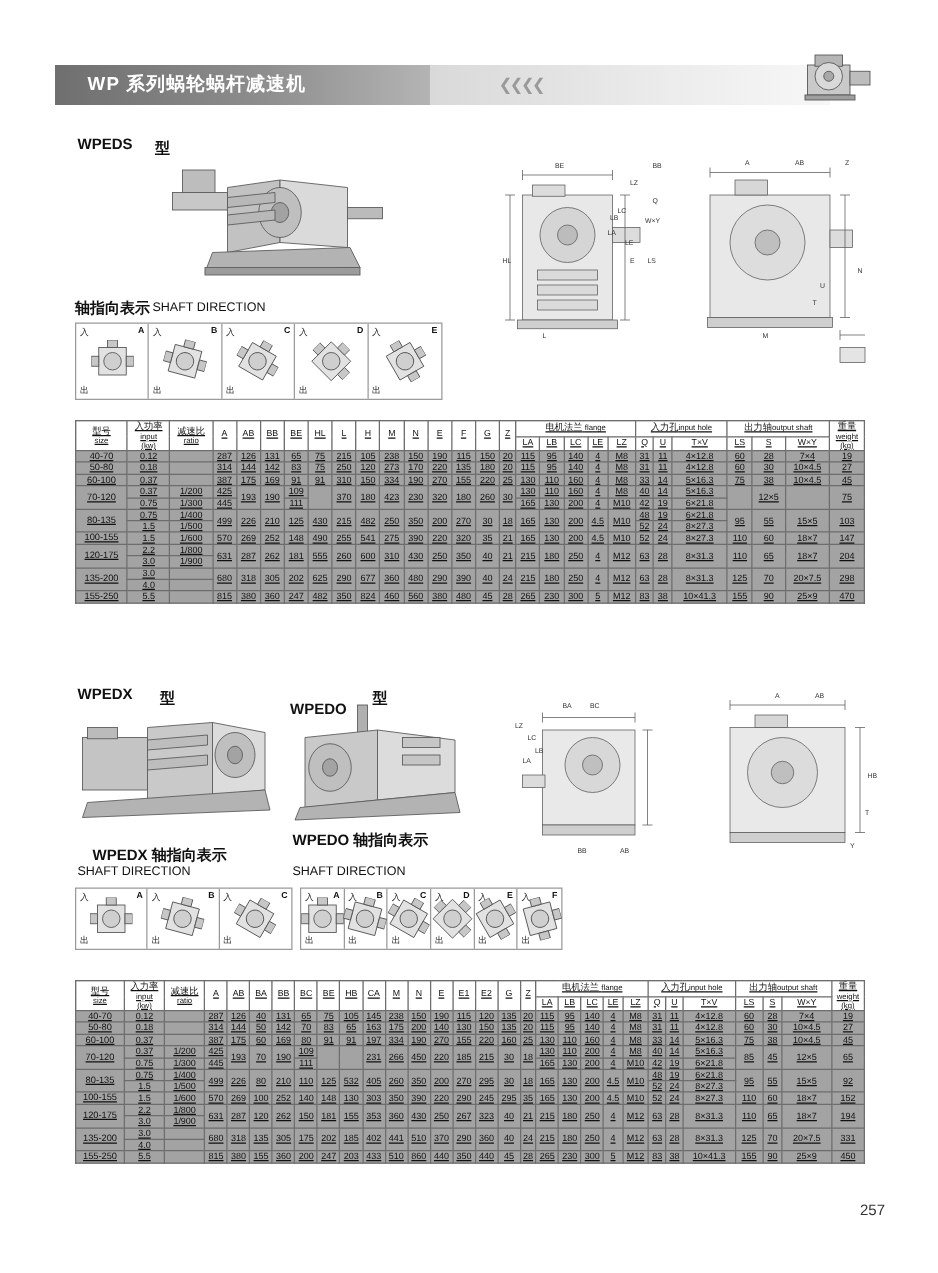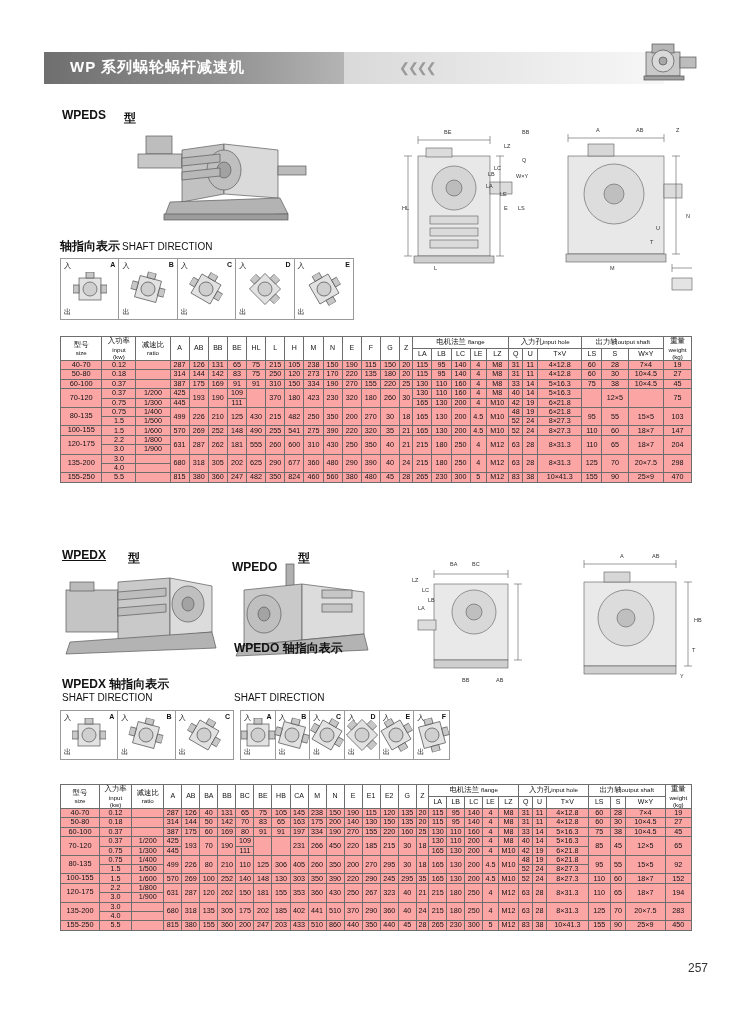--- a/index.html
+++ b/index.html
@@ -30,21 +30,21 @@
 
   
   .sd{position:absolute;border:1px solid #9a9a9a;background:#fff;display:flex;}
   .sd .cell{position:relative;border-right:1px solid #9a9a9a;box-sizing:border-box;}
   .sd .cell:last-child{border-right:none;}
   .sd .cl{position:absolute;top:2px;left:3px;font-size:7px;}
   .sd .cr{position:absolute;top:2px;right:3px;font-size:7px;font-weight:bold;}
   .sd .bl{position:absolute;bottom:2px;left:3px;font-size:7px;}
 
   
-  table.spec{position:absolute;border-collapse:collapse;font-size:7.2px;background:#fca5a5;}
+  table.spec{position:absolute;border-collapse:collapse;font-size:7.2px;background:#a3a3a3;text-decoration:underline;}
   table.spec th,table.spec td{border:1px solid #6d6d6d;text-align:center;padding:0;line-height:1.15;
       font-weight:normal;white-space:nowrap;}
   table.spec th{background:#ffffff;font-size:7px;}
   table.spec .cn{font-size:7.4px;}
   table.spec .small{font-size:6.2px;}
   table.spec td.size{font-size:7.4px;margin-top:30px;}
 
   
   .dwg{position:absolute;}
   .dwg svg{display:block;}
@@ -575,21 +575,21 @@
           <td>38</td>
           <td>10×41.3</td>
           <td>155</td>
           <td>90</td>
           <td>25×9</td>
           <td>470</td>
         </tr>
       </tbody>
     </table>
 
-  <div class="lbl lbl-big" style="left:62px;top:548px;text-decoration:underline;">WPEDX</div>
+  <div class="lbl lbl-big" style="left:62px;top:548px;">WPEDX</div>
   <div class="lbl lbl-cn" style="left:128px;top:550px;">型</div>
 
   <div class="lbl lbl-big" style="left:232px;top:560px;">WPEDO</div>
   <div class="lbl lbl-cn" style="left:298px;top:550px;">型</div>
 
   <div class="photo" style="left:62px;top:560px;">
     <svg width="158" height="106" viewBox="0 0 158 106">
       <g stroke="#5a5a5a" stroke-width="0.7" fill="#cfcfcf">
         <rect x="4" y="30" width="52" height="42" fill="#c4c4c4"></rect>
         <path d="M56 22 L108 18 L108 76 L56 82 Z" fill="#c9c9c9"></path>
@@ -648,24 +648,24 @@
           <text x="10" y="62">LA</text>
         <text x="54" y="134">BB</text>
           <text x="88" y="134">AB</text>
         <text x="286" y="74">HB</text>
           <text x="284" y="104">T</text>
         <text x="272" y="130">Y</text>
       </g>
     </svg>
   </div>
 
-  <div class="lbl lbl-cn" style="left:62px;top:676px;">WPEDX 轴指向表示</div>
+  <div class="lbl lbl-cn" style="left:74px;top:676px;">WPEDX 轴指向表示</div>
   <div class="lbl lbl-sm" style="left:62px;top:692px;">SHAFT DIRECTION</div>
 
-  <div class="lbl lbl-cn" style="left:234px;top:640px;">WPEDO 轴指向表示</div>
+  <div class="lbl lbl-cn" style="left:234px;top:664px;">WPEDO 轴指向表示</div>
   <div class="lbl lbl-sm" style="left:234px;top:692px;">SHAFT DIRECTION</div>
 
   <div class="sd" id="sd-x" style="left:60px;top:710px;width:172px;height:48px;">
       <div class="cell" style="width: 33.3333%;">
         <span class="cl">入</span>
         <span class="cr">A</span>
         <span class="bl">出</span>
         <svg width="34" height="34" viewBox="0 0 34 34" style="position:absolute;left:50%;top:50%;transform:translate(-50%,-50%) rotate(0deg)">
           <g stroke="#555" fill="#e2e2e2" stroke-width="0.7">
             <rect x="6" y="6" width="22" height="22"></rect>
@@ -992,21 +992,21 @@
         <tr>
           <td class="size" rowspan="2">80-135</td>
           <td>0.75</td>
           <td>1/400</td>
           <td rowspan="2">499</td>
           <td rowspan="2">226</td>
           <td rowspan="2">80</td>
           <td rowspan="2">210</td>
           <td rowspan="2">110</td>
           <td rowspan="2">125</td>
-          <td rowspan="2">306</td>
+          <td rowspan="2">532</td>
           <td rowspan="2">405</td>
           <td rowspan="2">260</td>
           <td rowspan="2">350</td>
           <td rowspan="2">200</td>
           <td rowspan="2">270</td>
           <td rowspan="2">295</td>
           <td rowspan="2">30</td>
           <td rowspan="2">18</td>
           <td rowspan="2">165</td>
           <td rowspan="2">130</td>
@@ -1119,21 +1119,21 @@
           <td rowspan="2">180</td>
           <td rowspan="2">250</td>
           <td rowspan="2">4</td>
           <td rowspan="2">M12</td>
           <td rowspan="2">63</td>
           <td rowspan="2">28</td>
           <td rowspan="2">8×31.3</td>
           <td rowspan="2">125</td>
           <td rowspan="2">70</td>
           <td rowspan="2">20×7.5</td>
-          <td rowspan="2">283</td>
+          <td rowspan="2">331</td>
         </tr>
         <tr>
           <td>4.0</td>
           <td></td>
         </tr>
         <tr>
           <td class="size">155-250</td>
           <td>5.5</td>
           <td></td>
           <td>815</td>

